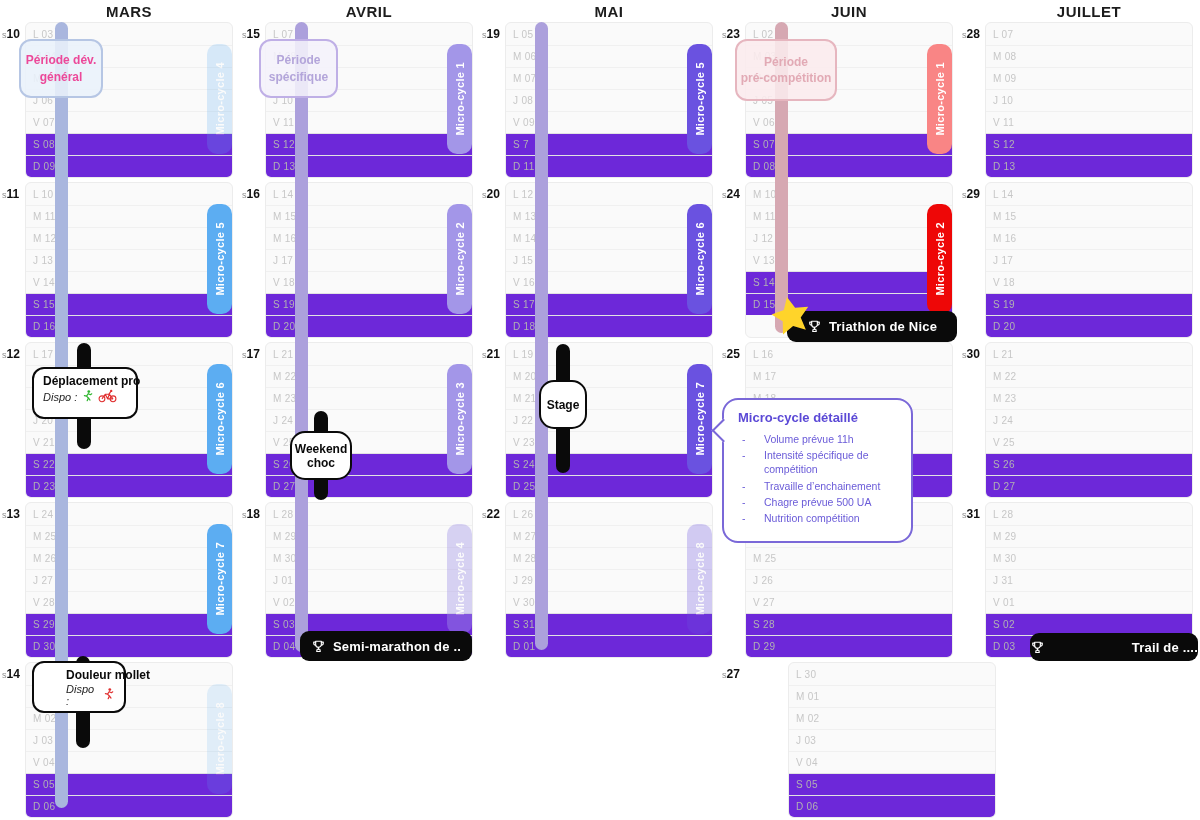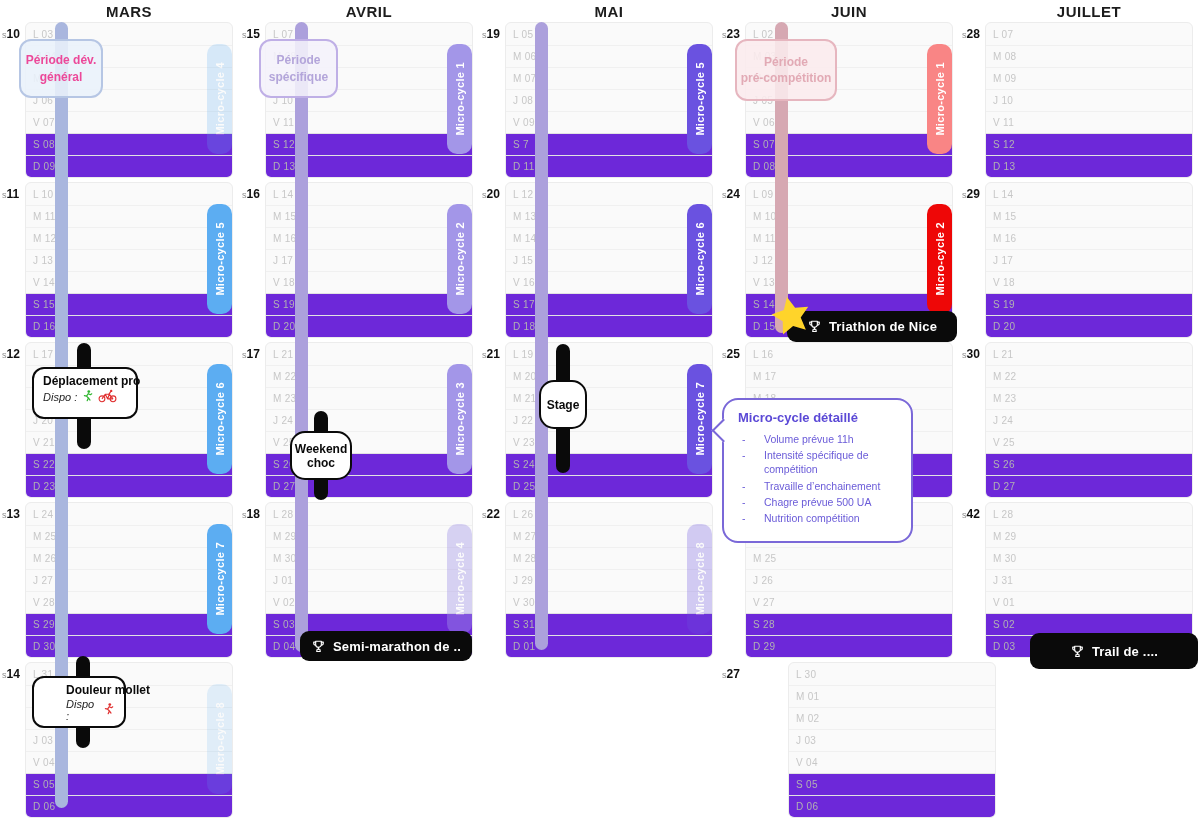--- a/index.html
+++ b/index.html
@@ -395,23 +395,20 @@
           <div class="day we">
             <span>S 07</span>
           </div>
           <div class="day we">
             <span>D 08</span>
           </div>
         </div>
         <div class="wklbl" style="top: 184px;"><span class="p">s</span><span class="n">24</span></div>
         <div class="week" style="top: 182px;">
           <div class="day">
-            <span>L 09</span>
-          </div>
-          <div class="day">
             <span>M 10</span>
           </div>
           <div class="day">
             <span>M 11</span>
           </div>
           <div class="day">
             <span>J 12</span>
           </div>
           <div class="day">
             <span>V 13</span>
@@ -563,21 +560,21 @@
           <div class="day">
             <span>V 25</span>
           </div>
           <div class="day we">
             <span>S 26</span>
           </div>
           <div class="day we">
             <span>D 27</span>
           </div>
         </div>
-        <div class="wklbl" style="top: 504px;"><span class="p">s</span><span class="n">42</span></div>
+        <div class="wklbl" style="top: 504px;"><span class="p">s</span><span class="n">31</span></div>
         <div class="week" style="top: 502px;">
           <div class="day">
             <span>L 28</span>
           </div>
           <div class="day">
             <span>M 29</span>
           </div>
           <div class="day">
             <span>M 30</span>
           </div>
@@ -679,21 +676,21 @@
             </svg></span>
         </div>
       </div>
       <div class="note center" style="left: 290px; top: 431px; width: 62px; height: 49px;">
         <span class="t">Weekend</span>
         <span class="t">choc</span>
       </div>
       <div class="note center" style="left: 539px; top: 380px; width: 48px; height: 49px;">
         <span class="t">Stage</span>
       </div>
-      <div class="note" style="left: 32px; top: 676px; width: 94px; height: 52px; padding-left: 32px;">
+      <div class="note" style="left: 32px; top: 661px; width: 94px; height: 52px; padding-left: 32px;">
         <span class="t">Douleur mollet</span>
         <div class="s">
           <span>Dispo :</span>
           <span><svg viewBox="0 0 16 16" width="13" height="14">
               <circle cx="9.6" cy="2.6" r="1.7" fill="#e03030"></circle>
               <path d="M9 5.2 6.8 8.1l2.3 2.3-1.5 3.4M6.8 8.1 4.2 7.6M9 5.2l2.6 1.2 1.6-1.1M9.1 10.4l2 2.6" fill="none" stroke="#e03030" stroke-width="1.5" stroke-linecap="round" stroke-linejoin="round"></path>
             </svg></span>
         </div>
       </div>
       <div class="badge" style="left: 300px; top: 631px; width: 172px; height: 30px; background: rgb(10, 10, 10);">
@@ -720,21 +717,21 @@
               <path d="M10 11v2.6"></path>
               <path d="M8.3 13.6h3.4l.7 3H7.6z"></path>
             </g>
           </svg>
         </span>
         <span style="color: rgb(255, 255, 255);">Triathlon de Nice</span>
       </div>
       <div class="star" style="left: 768px; top: 293px; width: 46px; height: 46px;"><svg viewBox="0 0 24 24" width="100%" height="100%" style="transform:rotate(-12deg)">
           <path d="M12 1.8l3 6.4 6.8.9-5 4.7 1.3 6.8L12 17.3l-6.1 3.3 1.3-6.8-5-4.7 6.8-.9z" fill="#ffd42a"></path>
         </svg></div>
-      <div class="badge" style="left: 1030px; top: 633px; width: 168px; height: 36px; background: rgb(10, 10, 10);">
+      <div class="badge" style="left: 1030px; top: 633px; width: 168px; height: 28px; background: rgb(10, 10, 10); justify-content: space-between;">
         <span style="display: flex;">
           <svg viewBox="0 0 20 20" width="15" height="15">
             <g fill="none" stroke="#fff" stroke-width="1.5" stroke-linecap="round" stroke-linejoin="round">
               <path d="M6.2 3h7.6v4.2a3.8 3.8 0 0 1-7.6 0V3z"></path>
               <path d="M6.2 4.2H3.6v1.2a2.9 2.9 0 0 0 2.7 2.9"></path>
               <path d="M13.8 4.2h2.6v1.2a2.9 2.9 0 0 1-2.7 2.9"></path>
               <path d="M10 11v2.6"></path>
               <path d="M8.3 13.6h3.4l.7 3H7.6z"></path>
             </g>
           </svg>

